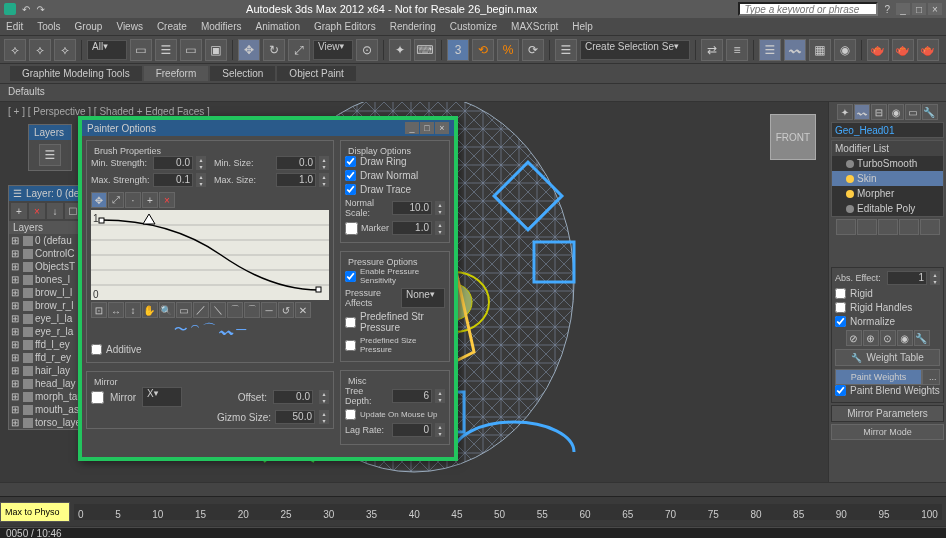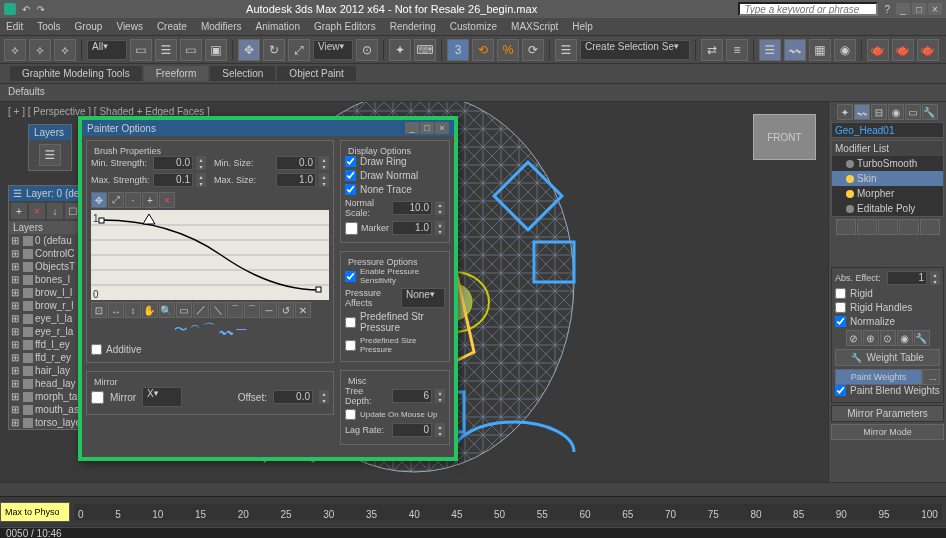--- a/index.html
+++ b/index.html
@@ -178,21 +178,21 @@
       <circle cx="250" cy="200" r="18" fill="#9a6" stroke="#cc0"></circle>
 
       <rect x="190" y="80" width="42" height="42" fill="none" stroke="#4af" stroke-width="3"></rect>
       <rect x="300" y="70" width="48" height="48" fill="none" stroke="#4af" stroke-width="3" transform="rotate(45 324 94)"></rect>
       <rect x="330" y="140" width="40" height="40" fill="none" stroke="#4af" stroke-width="3"></rect>
       <rect x="210" y="290" width="50" height="40" fill="none" stroke="#4af" stroke-width="3"></rect>
       <path d="M170 170 L250 160 L270 250 L210 280 Z" fill="none" stroke="#fc4" stroke-width="3"></path>
       <path d="M250 350 A60 30 0 0 1 370 350" fill="none" stroke="#4af" stroke-width="3"></path>
       <path d="M60 360 Q80 340 110 360" fill="none" stroke="#4d4" stroke-width="2"></path>
     </svg>
-    <div style="position:absolute;top:12px;right:12px;width:63px;height:46px;background:#888;border:1px solid #aaa;display:flex;align-items:center;justify-content:center;font-size:7px">
+    <div style="position:absolute;top:12px;right:12px;width:46px;height:46px;background:#888;border:1px solid #aaa;display:flex;align-items:center;justify-content:center;font-size:7px">
         <span>FRONT</span>
       </div>
   </div>
 
   <div class="right-panel">
     <div class="cmd-tabs">
       <span>✦</span>
       <span class="active">〰</span>
       <span>⊟</span>
       <span>◉</span>
@@ -482,36 +482,44 @@
             <label>Mirror</label>
           <div class="tdrop" style="width:30px"><span>X</span>▾</div>
           <div style="flex:1"></div>
           <label>Offset:</label>
             <div class="spinner">0.0</div>
             <div class="spin-btns">
               <span>▴</span>
               <span>▾</span>
             </div>
         </div>
+        <div style="display:flex;gap:4px;align-items:center;justify-content:flex-end">
+          <label>Gizmo Size:</label>
+            <div class="spinner">50.0</div>
+            <div class="spin-btns">
+              <span>▴</span>
+              <span>▾</span>
+            </div>
+        </div>
       </div>
     </div>
     <div style="width:116px">
       <div class="fieldset">
         <div class="leg">Display Options</div>
         <div class="chk">
             <input type="checkbox" checked="" style="">
             <label>Draw Ring</label>
           </div>
         <div class="chk">
             <input type="checkbox" checked="" style="">
             <label>Draw Normal</label>
           </div>
         <div class="chk">
             <input type="checkbox" checked="" style="">
-            <label>None Trace</label>
+            <label>Draw Trace</label>
           </div>
         <div class="spinner-row">
             <label>Normal Scale:</label>
             <div class="spinner">10.0</div>
             <div class="spin-btns">
               <span>▴</span>
               <span>▾</span>
             </div>
           </div>
         <div class="spinner-row">

